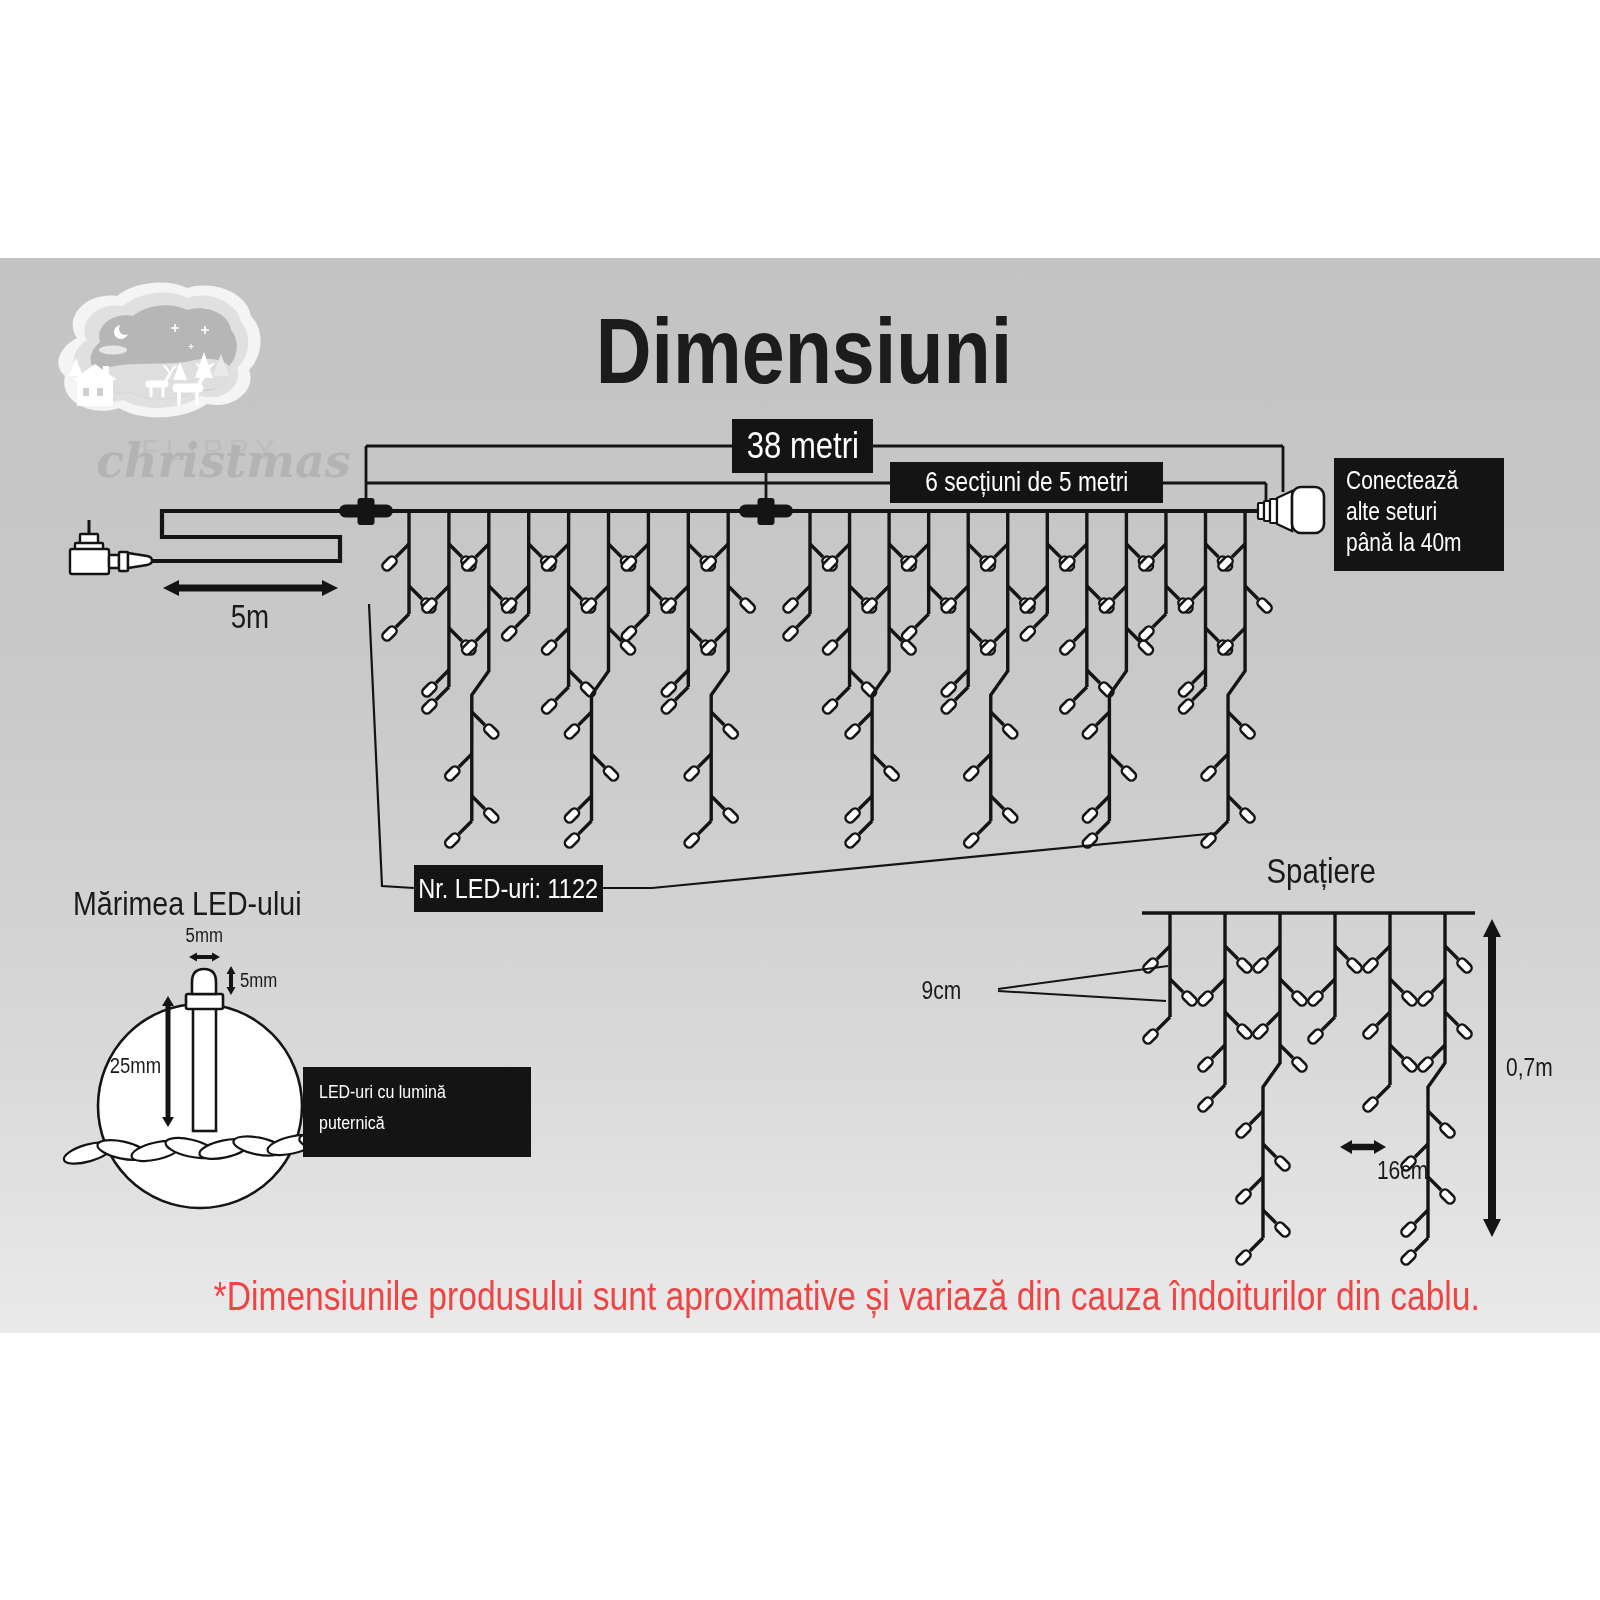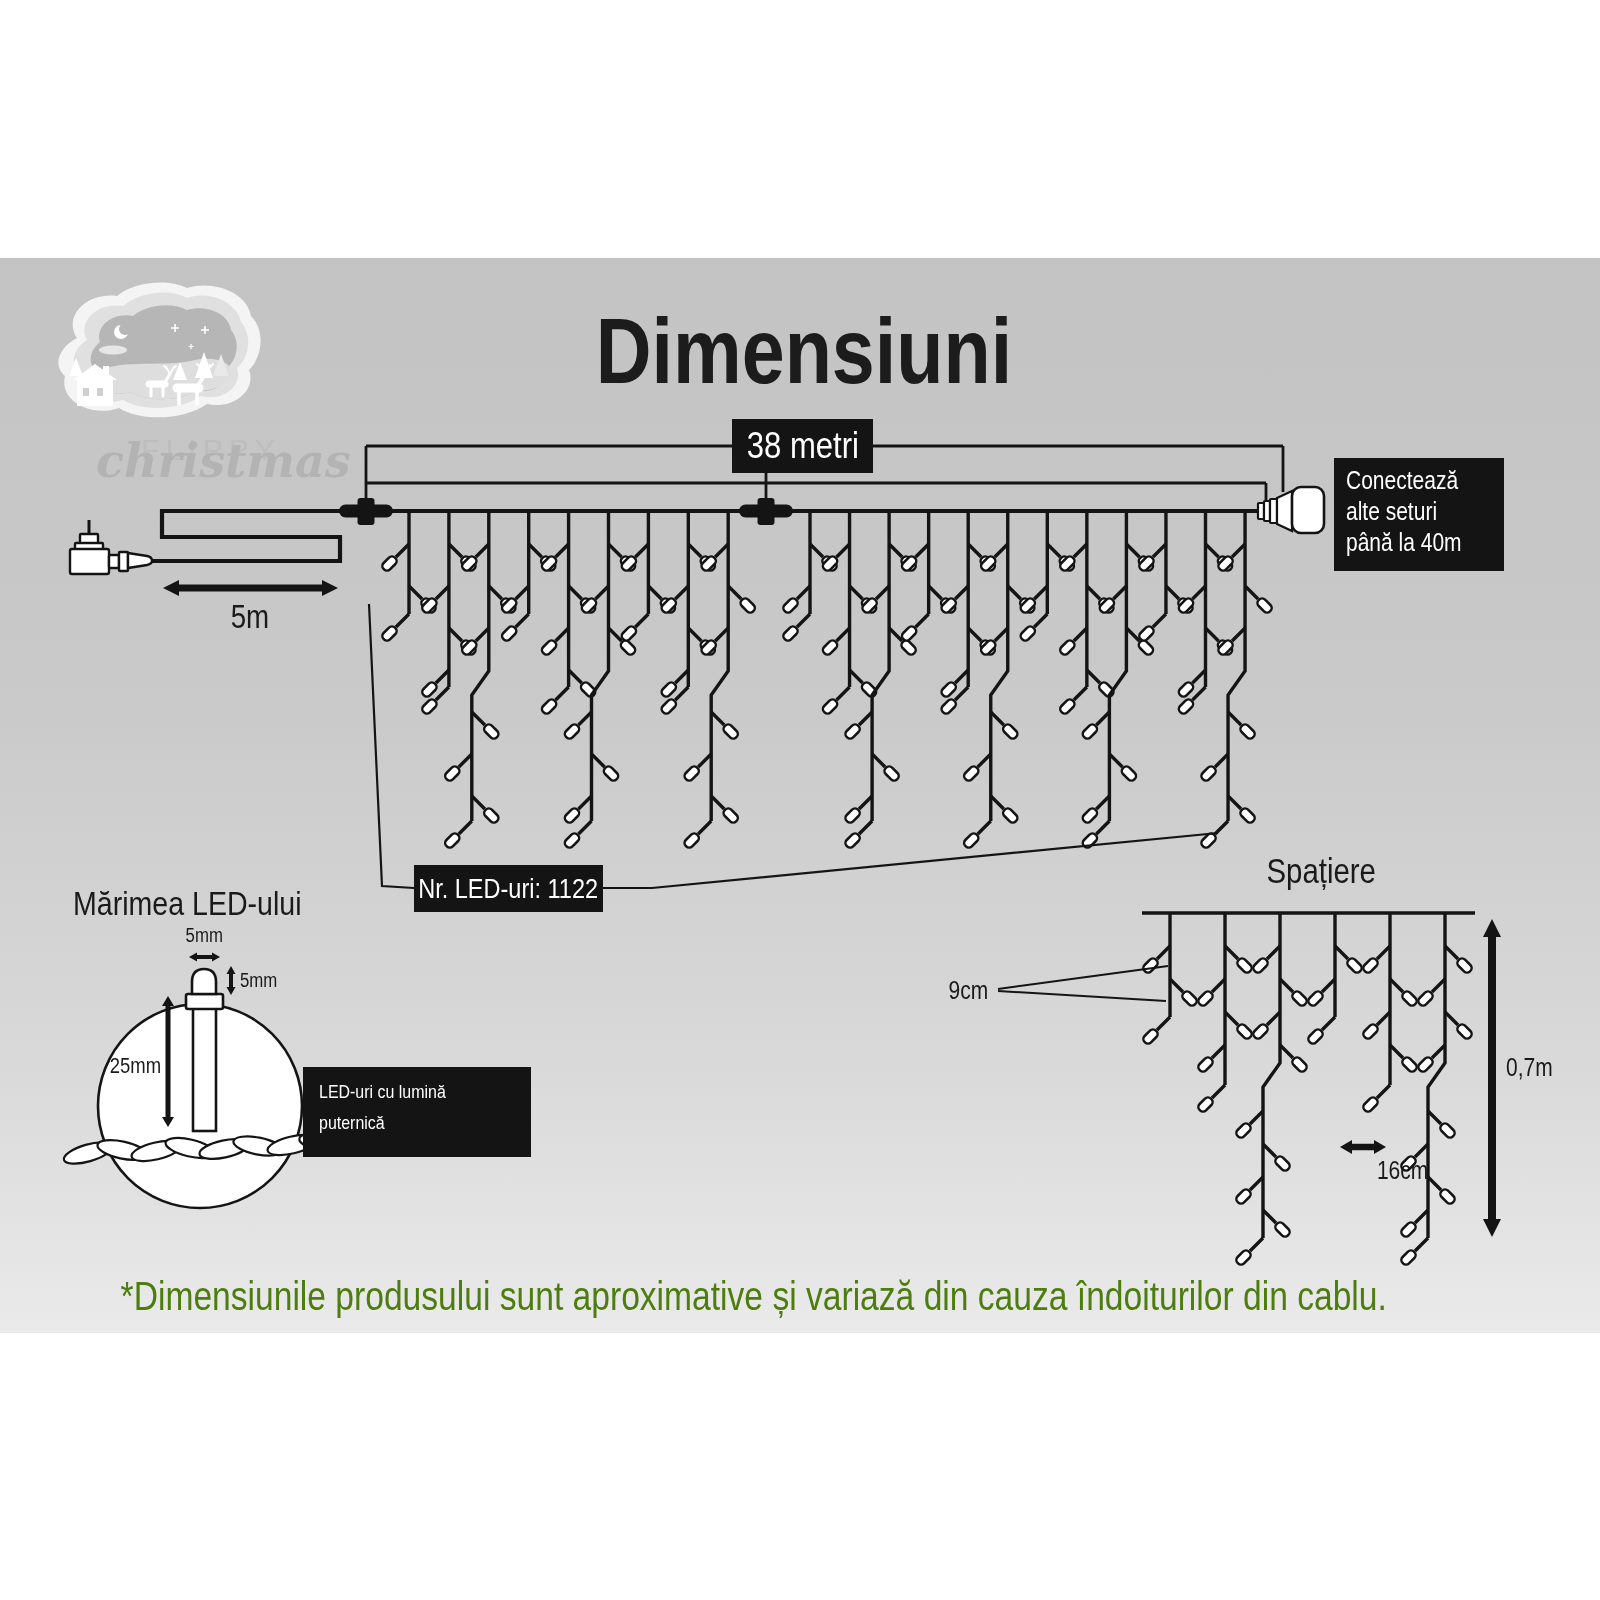--- a/index.html
+++ b/index.html
@@ -16,27 +16,27 @@
   .blackbox{position:absolute;background:#141414;color:#ffffff;display:flex;align-items:center;justify-content:center;}
   .bx38{left:732px;top:419px;width:141px;height:54px;font-size:37px;}
   .bx2s{left:432px;top:462px;width:276px;height:41px;font-size:27px;}
   .bx6s{left:890px;top:462px;width:273px;height:41px;font-size:27px;}
   .bxcon{left:1334px;top:458px;width:158px;height:106px;display:block;padding:7px 0 0 12px;font-size:25px;line-height:31px;}
   .bxled{left:414px;top:865px;width:189px;height:47px;font-size:28px;}
   .bxlight{left:303px;top:1067px;width:212px;height:81px;display:block;padding:9px 0 0 16px;font-size:19px;line-height:31px;}
   .hMarimea{left:73px;top:884px;font-size:34px;}
   .hSpatiere{left:1161px;top:851px;width:320px;text-align:center;font-size:35px;}
   .l5m{left:180px;top:598px;width:140px;text-align:center;font-size:33px;}
-  .l9cm{left:888px;top:976px;width:100px;text-align:right;font-size:25px;}
+  .l9cm{left:888px;top:976px;width:100px;text-align:center;font-size:25px;}
   .l16cm{left:1293px;top:1156px;width:140px;text-align:right;font-size:25px;}
   .l07m{left:1506px;top:1053px;font-size:25px;}
   .l5mmT{left:154px;top:924px;width:100px;text-align:center;font-size:20px;}
   .l5mmR{left:240px;top:969px;font-size:20px;}
   .l25mm{left:61px;top:1053px;width:100px;text-align:right;font-size:22px;}
-  .footer{left:0;right:0;top:1274px;text-align:left;font-size:40px;color:#4d7c0f;}
+  .footer{left:0;right:0;top:1274px;text-align:right;font-size:40px;color:#ef4444;}
   .flippy{left:111px;top:413px;width:200px;text-align:center;font-size:30px;letter-spacing:6px;color:#bdbdbd;margin-top:20px;}
   .xmas{left:96px;top:434px;width:240px;text-align:center;font-size:46px;color:#b3b3b3;
         font-family:"DejaVu Serif",serif;font-style:italic;font-weight:bold;}
 </style>
 </head>
 <body>
 
 <div class="canvas">
   <div class="band"></div>
 
@@ -742,20 +742,23 @@
   </svg>
 
   <div class="lbl flippy"><span>FLIPPY</span></div>
   <div class="lbl xmas"><span>christmas</span></div>
 
   <div class="lbl title"><span class="cond">Dimensiuni</span></div>
 
   <div class="blackbox bx38">
       <span class="cond">38 metri</span>
     </div>
+  <div class="blackbox bx6s">
+      <span class="cond">6 secțiuni de 5 metri</span>
+    </div>
 
   <div class="blackbox bxcon">
     <div><span class="cond oleft">Conectează</span></div>
     <div><span class="cond oleft">alte seturi</span></div>
     <div><span class="cond oleft">până la 40m</span></div>
   </div>
 
   <div class="blackbox bxled">
       <span class="cond">Nr. LED-uri: 1122</span>
     </div>

